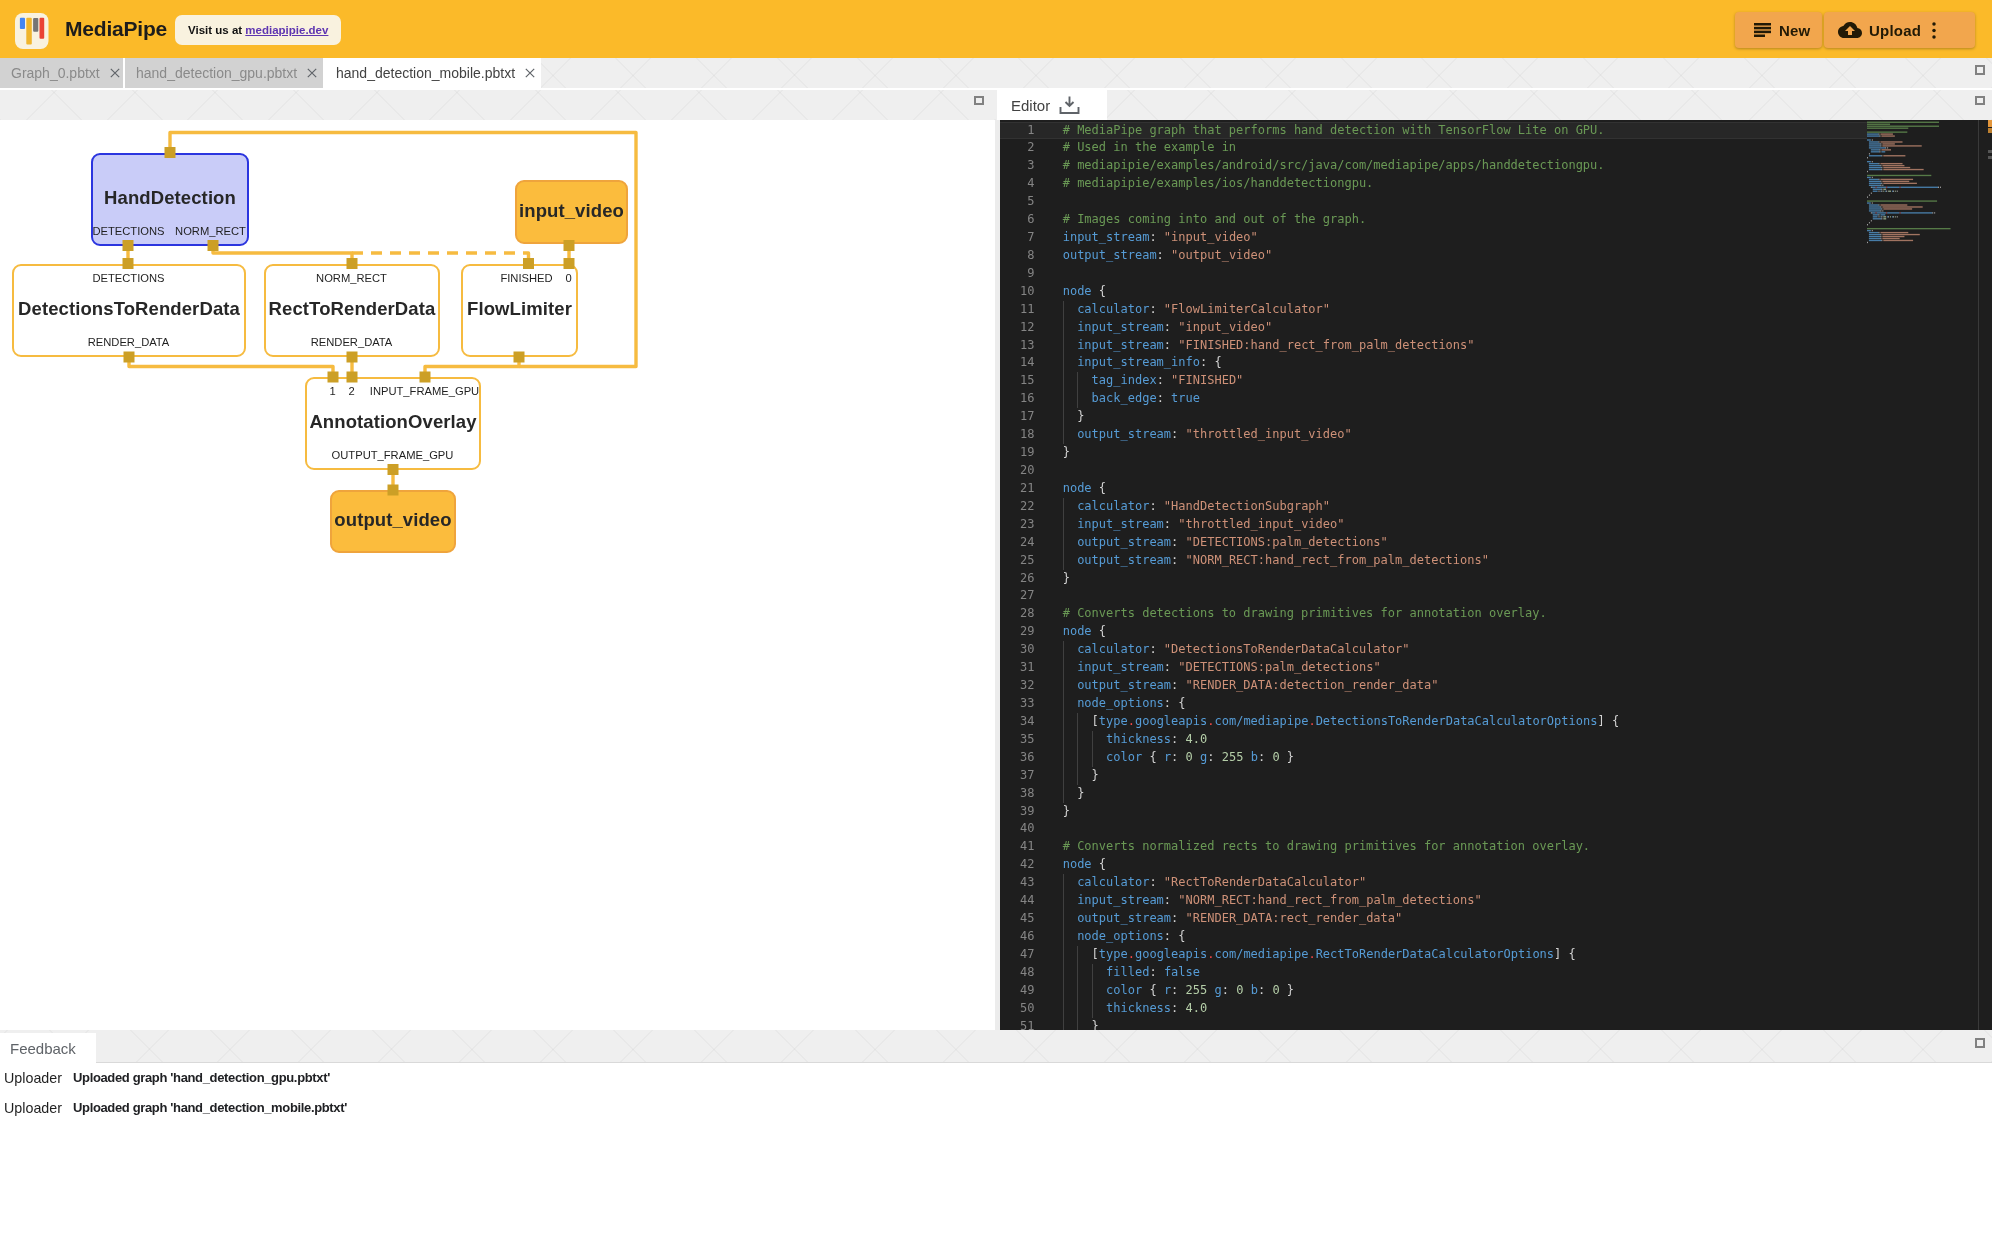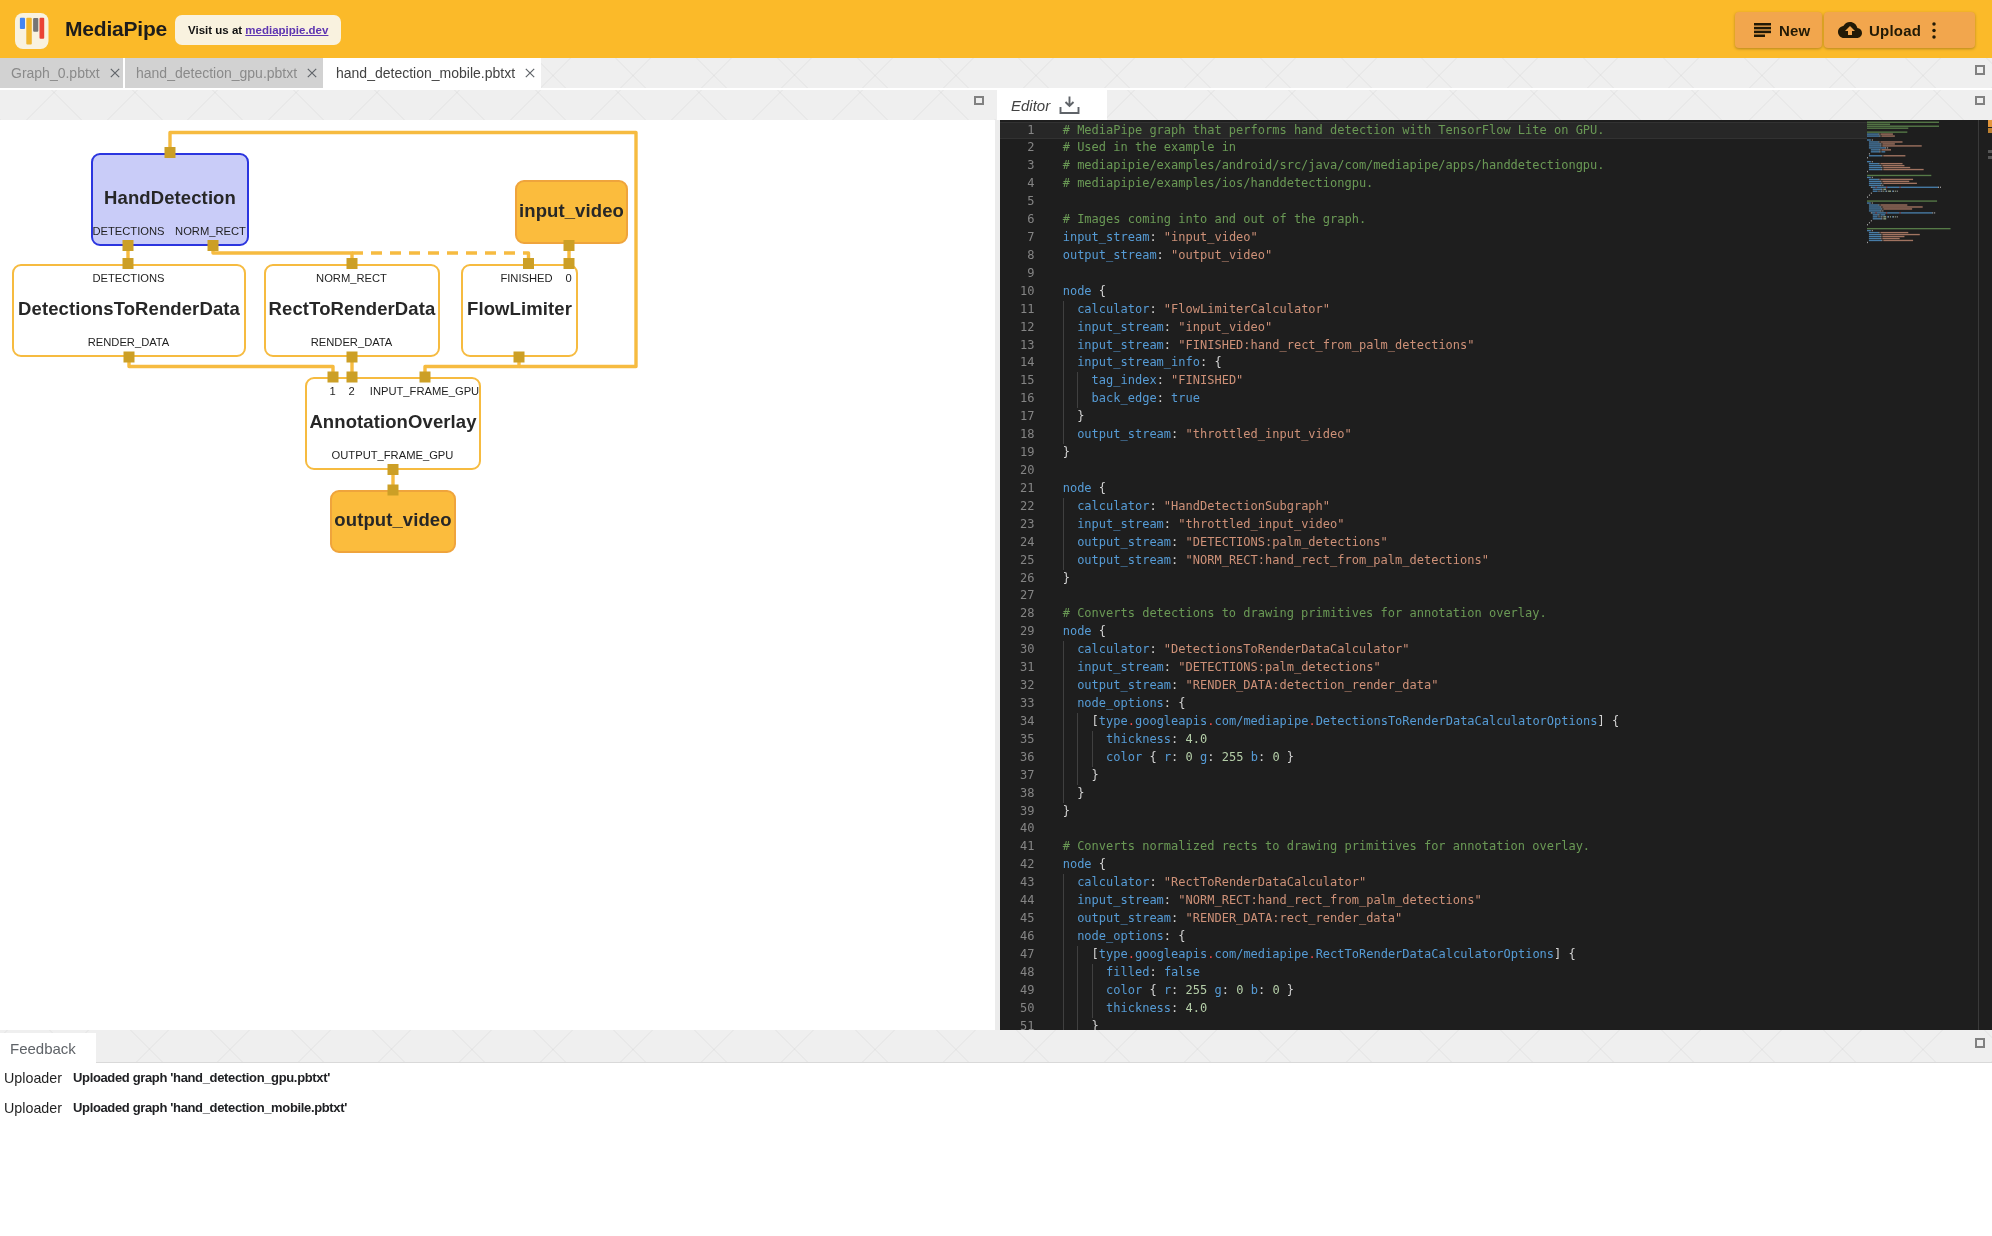--- a/index.html
+++ b/index.html
@@ -27,21 +27,21 @@
 #file-tabs{position:absolute;left:0;top:0;height:30px;display:flex;}
 .ftab{height:30px;display:flex;align-items:center;padding:0 9px 0 11px;border-right:2px solid #FFFFFF;background:#D2D2D2;font-size:14px;font-weight:500;color:#8A8A8A;cursor:pointer;white-space:nowrap;}
 .ftab.active{background:#FFFFFF;color:#424242;}
 .ftab .lbl{flex:1;}
 .ftab .x{margin-left:10px;display:inline-flex;}
 #white-gap{left:0;top:88px;width:1992px;height:2px;background:#FFFFFF;}
 #graph-strip{left:0;top:90px;width:995px;height:30px;}
 #editor-strip{left:995px;top:90px;width:997px;height:30px;}
 .panel-tab{position:absolute;top:0;height:30px;background:#FFFFFF;display:flex;align-items:center;font-size:15px;font-weight:500;color:#424242;cursor:pointer;}
 #graph-tab{left:0;width:89px;padding-left:11px;margin-top:35px;}
-#editor-tab{left:2px;width:110px;padding-left:14px;font-style:italic;}
+#editor-tab{left:2px;width:110px;padding-left:14px;}
 #editor-tab svg{margin-left:9px;}
 #feedback-strip{left:0;top:1030px;width:1992px;height:33px;border-bottom:1px solid #D9D9D9;}
 #feedback-tab{left:0;top:3px;width:96px;padding-left:10px;color:#5F6368;}
 
 .maxi{position:absolute;width:9.5px;height:9.5px;border:2px solid #818181;background:transparent;cursor:pointer;}
 
 #graph-canvas{left:0;top:120px;width:995px;height:910px;background:#FFFFFF;overflow:hidden;}
 #splitter{left:995px;top:120px;width:5px;height:910px;background:#ECECEC;}
 .gnode{position:absolute;border-radius:9px;cursor:pointer;}
 .gnode .title{position:absolute;left:0;right:0;text-align:center;font-size:18.5px;font-weight:700;color:#272727;letter-spacing:0.1px;}

